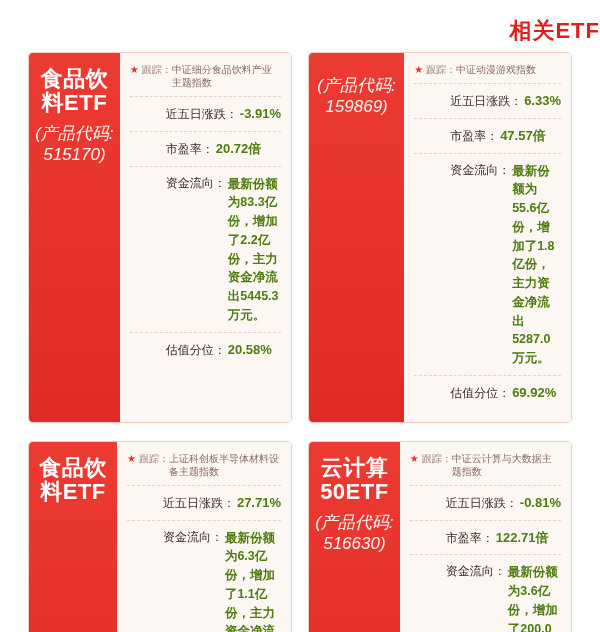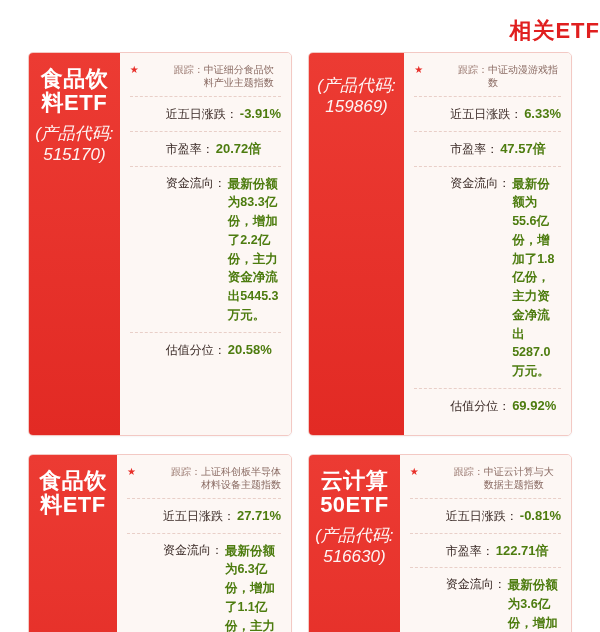--- a/index.html
+++ b/index.html
@@ -80,21 +80,20 @@
   }
   .star-icon {
     color: #e8302a;
     font-size: 10px;
     margin-right: 3px;
     line-height: 1.3;
   }
   .track-label {
     color: #9b7a71;
     white-space: nowrap;
-    margin-left: 32px;
   }
   .track-value {
     color: #8a6b63;
   }
   .metric {
     display: flex;
     align-items: baseline;
     padding: 8px 0 7px 0;
     border-bottom: 1px dashed #e9cfc8;
     font-size: 12px;

